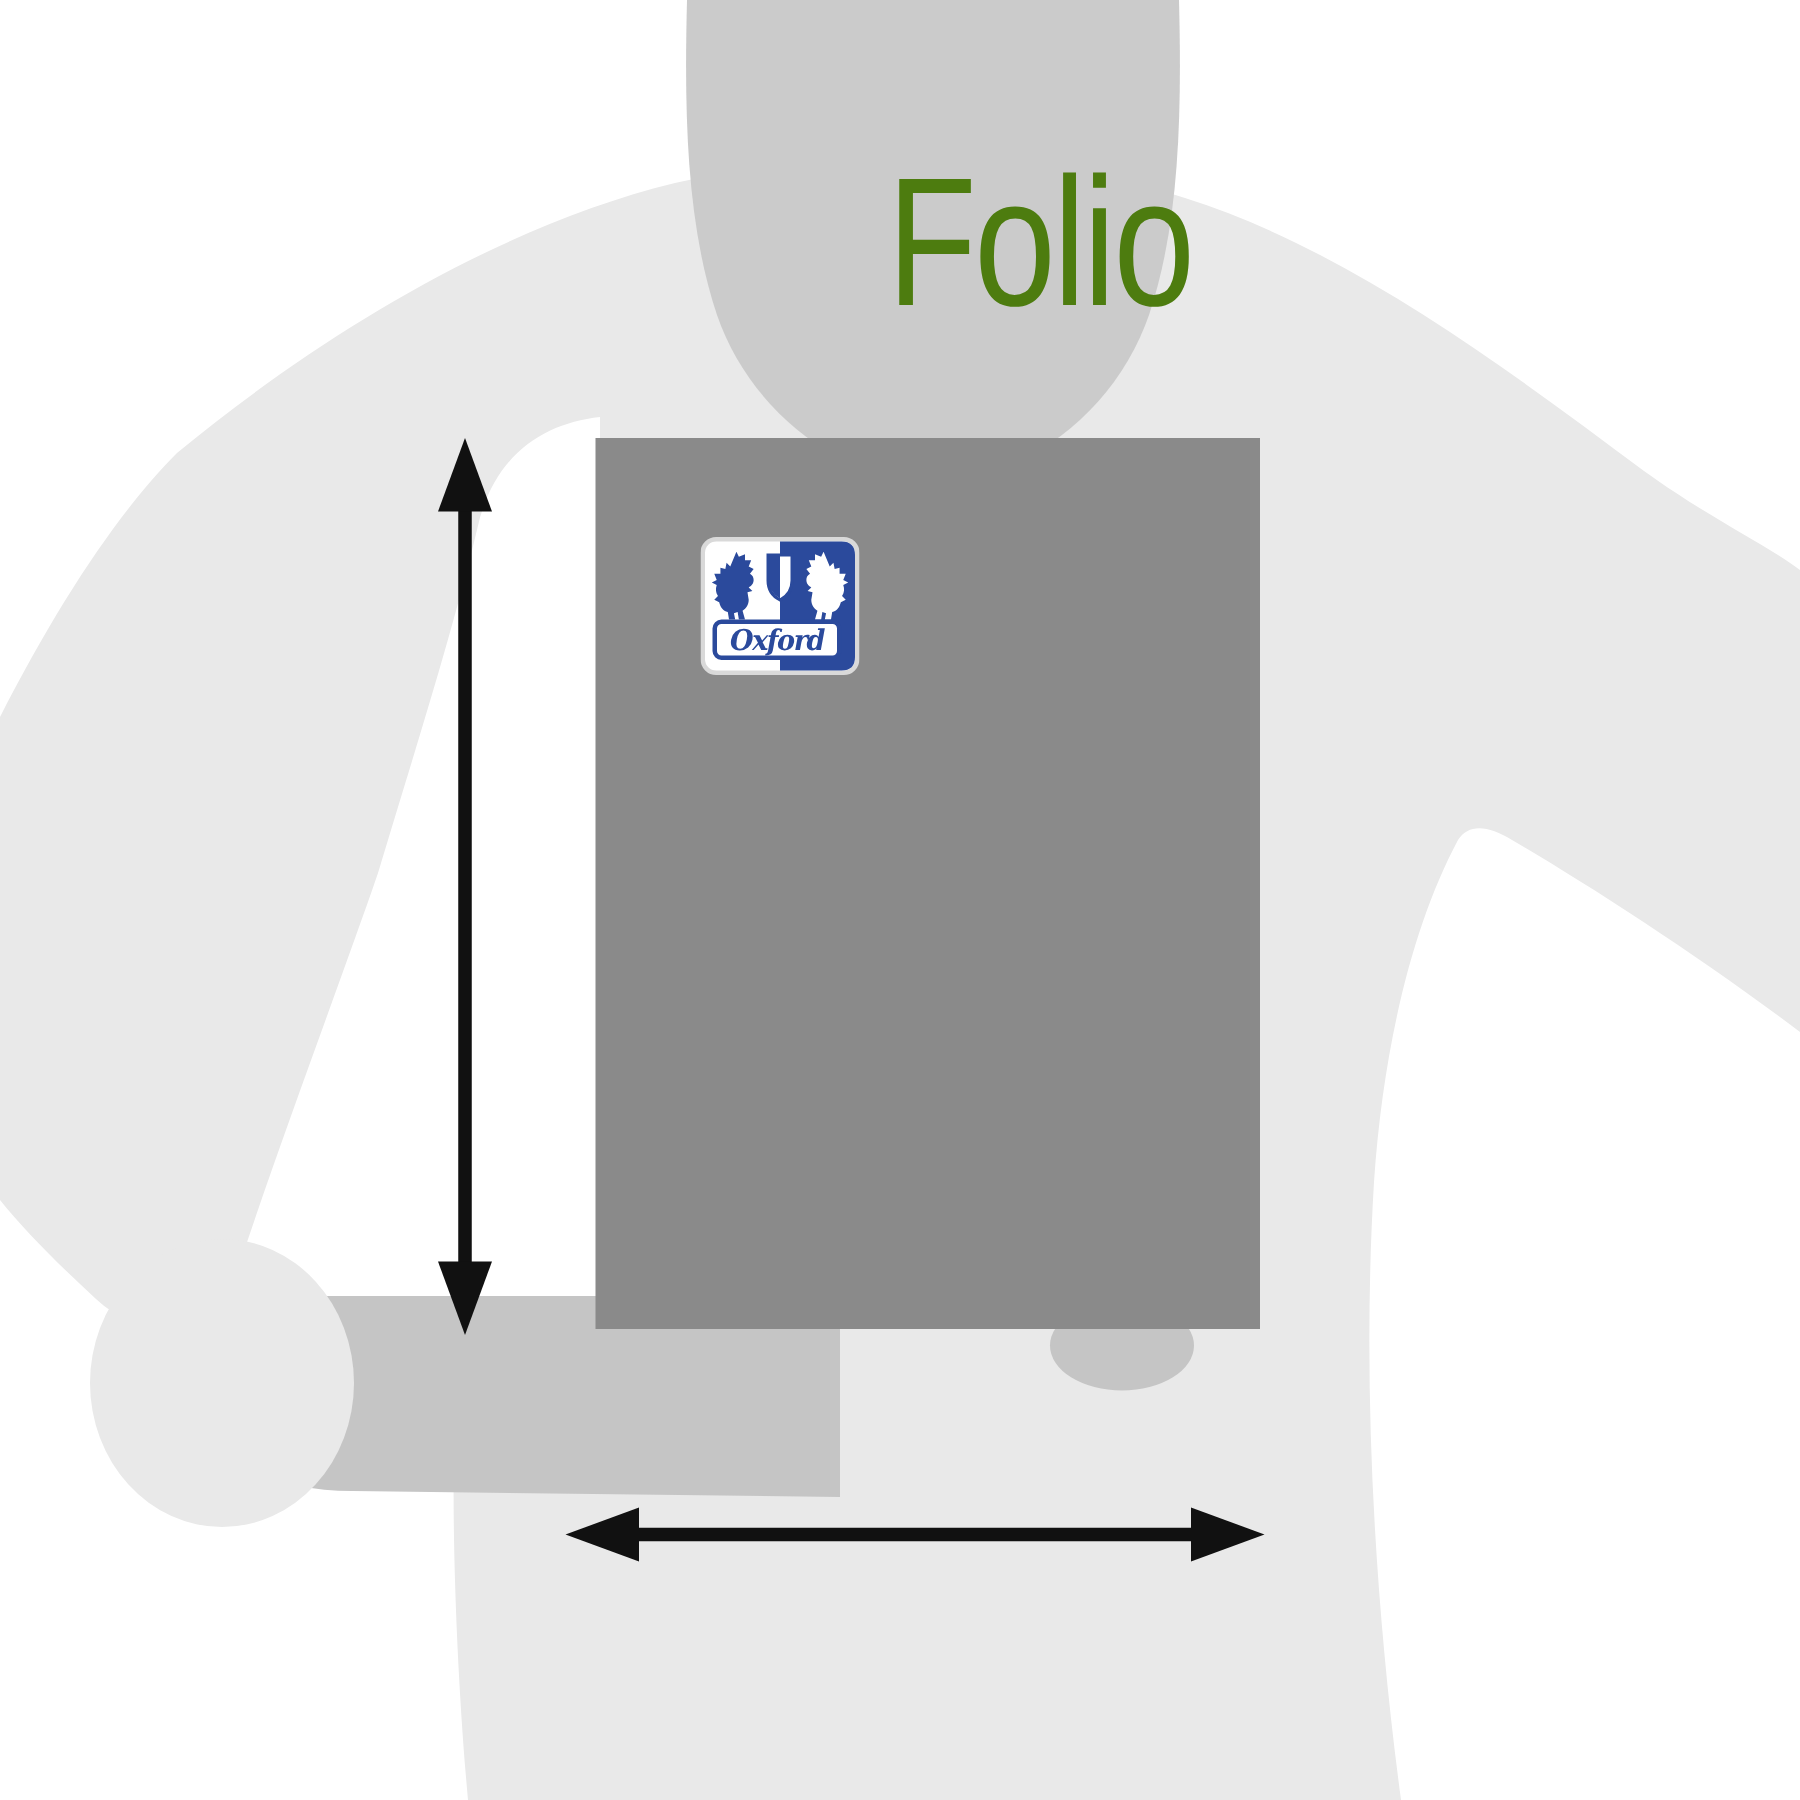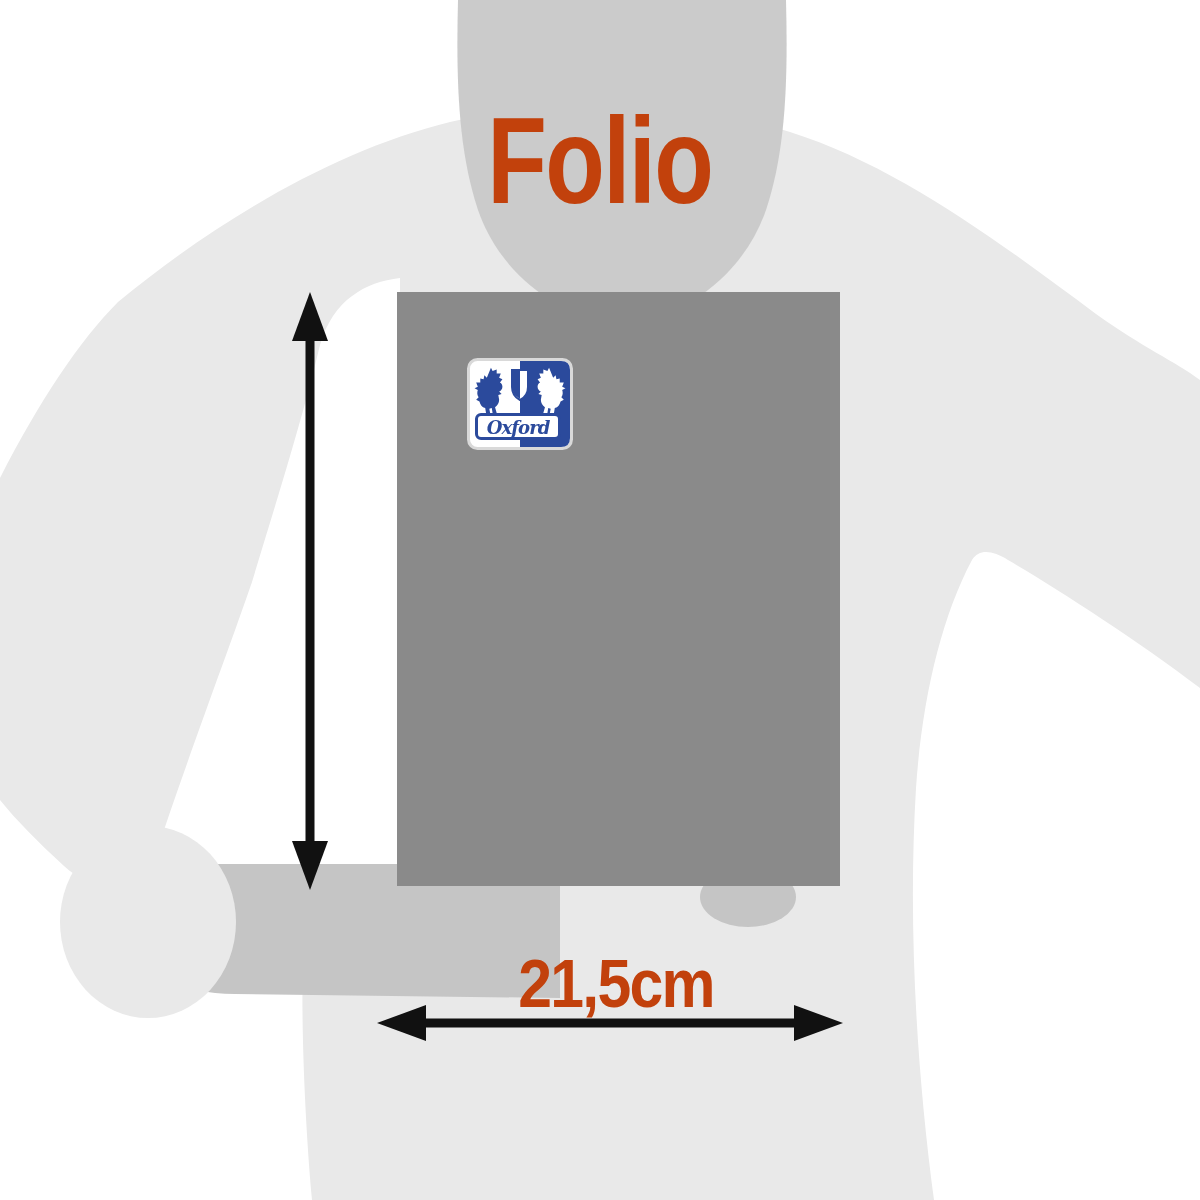--- a/index.html
+++ b/index.html
@@ -3,22 +3,22 @@
 <meta charset="utf-8">
 <style>
   html,body{margin:0;padding:0;background:#fff;}
   #canvas{
     position:relative;width:1200px;height:1200px;overflow:hidden;
     background:#ffffff;
     font-family:"Liberation Sans",sans-serif;
   }
   #silhouette-svg{position:absolute;left:0;top:0;width:1200px;height:1200px;}
   .label{
-    position:absolute;color:#c2410c;font-weight:bold;line-height:1;
-    text-align:center;white-space:nowrap;
+    position:absolute;color:#4d7c0f;font-weight:normal;line-height:1;
+    text-align:right;white-space:nowrap;
   }
   .label .squeeze{display:inline-block;transform-origin:50% 50%;}
   #title-label{left:380px;top:100px;width:440px;font-size:122px;}
   #title-label .squeeze{transform:scaleX(0.80);letter-spacing:-2px;}
   #height-label{left:73px;top:556px;width:230px;font-size:69px;}
   #height-label .squeeze{transform:scaleX(0.86);letter-spacing:-2px;}
   #width-label{left:466px;top:949px;width:300px;font-size:69px;}
   #width-label .squeeze{transform:scaleX(0.88);letter-spacing:-2px;}
 
   
@@ -119,17 +119,14 @@
       <path d="M45,12 h8 v29 q-8,-5 -8,-12 Z" fill="#2b4a9c"></path>
     </svg>
     <div id="logo-banner">
       <span>Oxford</span>
     </div>
   </div>
 
   <div class="label" id="title-label">
     <span class="squeeze">Folio</span>
   </div>
-  <div class="label" id="width-label">
-    <span class="squeeze">21,5cm</span>
-  </div>
 
 </div>
 
 </body></html>

